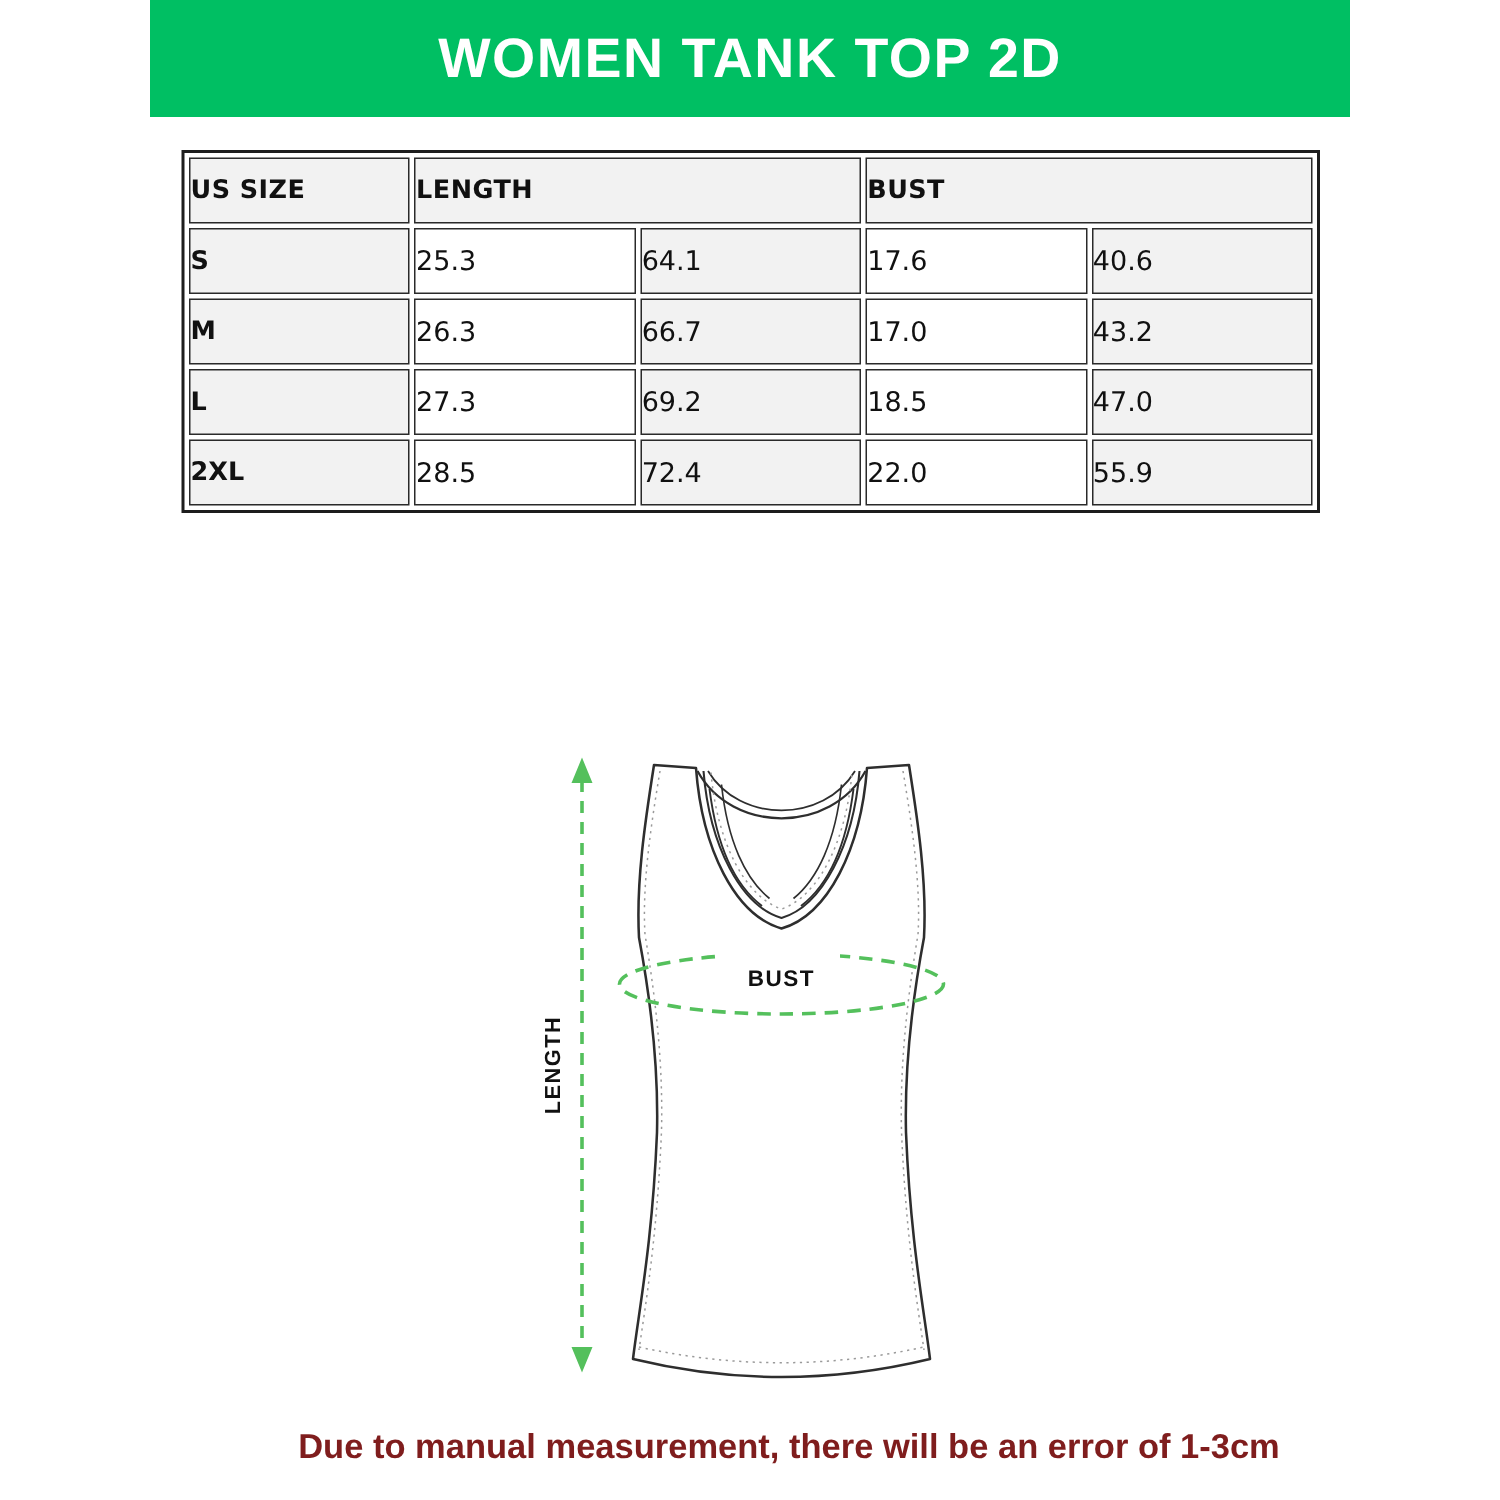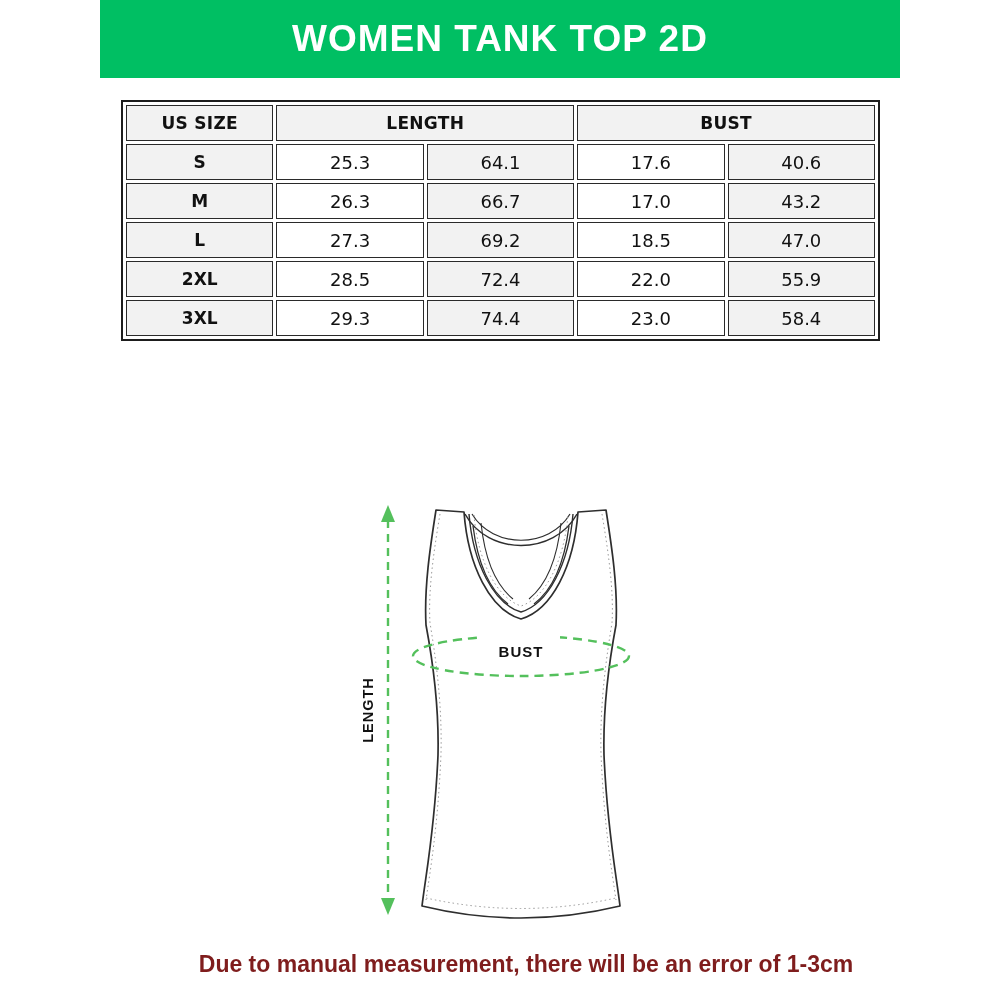--- a/index.html
+++ b/index.html
@@ -14,21 +14,21 @@
     color: #ffffff; font-size: 37px; font-weight: bold; letter-spacing: 1px;
   }
 
   
   .table-wrap { position: absolute; left: 121px; top: 100px; width: 759px; }
   table.size-table {
     width: 100%; border-collapse: separate; border-spacing: 3px;
     background: #ffffff; border: 2px solid #1d1d1d; table-layout: fixed;
   }
   table.size-table td {
-    border: 1.6px solid #2a2a2a; height: 36px; text-align: center; vertical-align: middle;
+    border: 1.6px solid #2a2a2a; height: 44px; text-align: left; vertical-align: middle;
     font-size: 18px; color: #111; background: #ffffff;
     font-family: "DejaVu Sans", sans-serif;
   }
   table.size-table td.shade { background: #f2f2f2; }
   table.size-table td.hdr { font-weight: bold; font-size: 17px; letter-spacing: 0.3px; }
   table.size-table td.sz  { font-weight: bold; font-size: 17px; }
   table.size-table td.val { font-weight: normal; font-size: 18px; }
 
   
   .diagram { position: absolute; left: 338px; top: 488px; width: 364px; height: 462px; }
@@ -76,27 +76,20 @@
         <td class="val">18.5</td>
         <td class="shade val">47.0</td>
       </tr>
       <tr>
         <td class="shade sz">2XL</td>
         <td class="val">28.5</td>
         <td class="shade val">72.4</td>
         <td class="val">22.0</td>
         <td class="shade val">55.9</td>
       </tr>
-      <tr>
-        <td class="shade sz">3XL</td>
-        <td class="val">29.3</td>
-        <td class="shade val">74.4</td>
-        <td class="val">23.0</td>
-        <td class="shade val">58.4</td>
-      </tr>
     </tbody>
   </table>
 </div>
 
 <div class="diagram">
   <svg width="364" height="462" viewBox="0 0 364 462">
 
     <path d="M98,22
          C92,60 86,100 88,137
          C97,185 101,225 100,267

